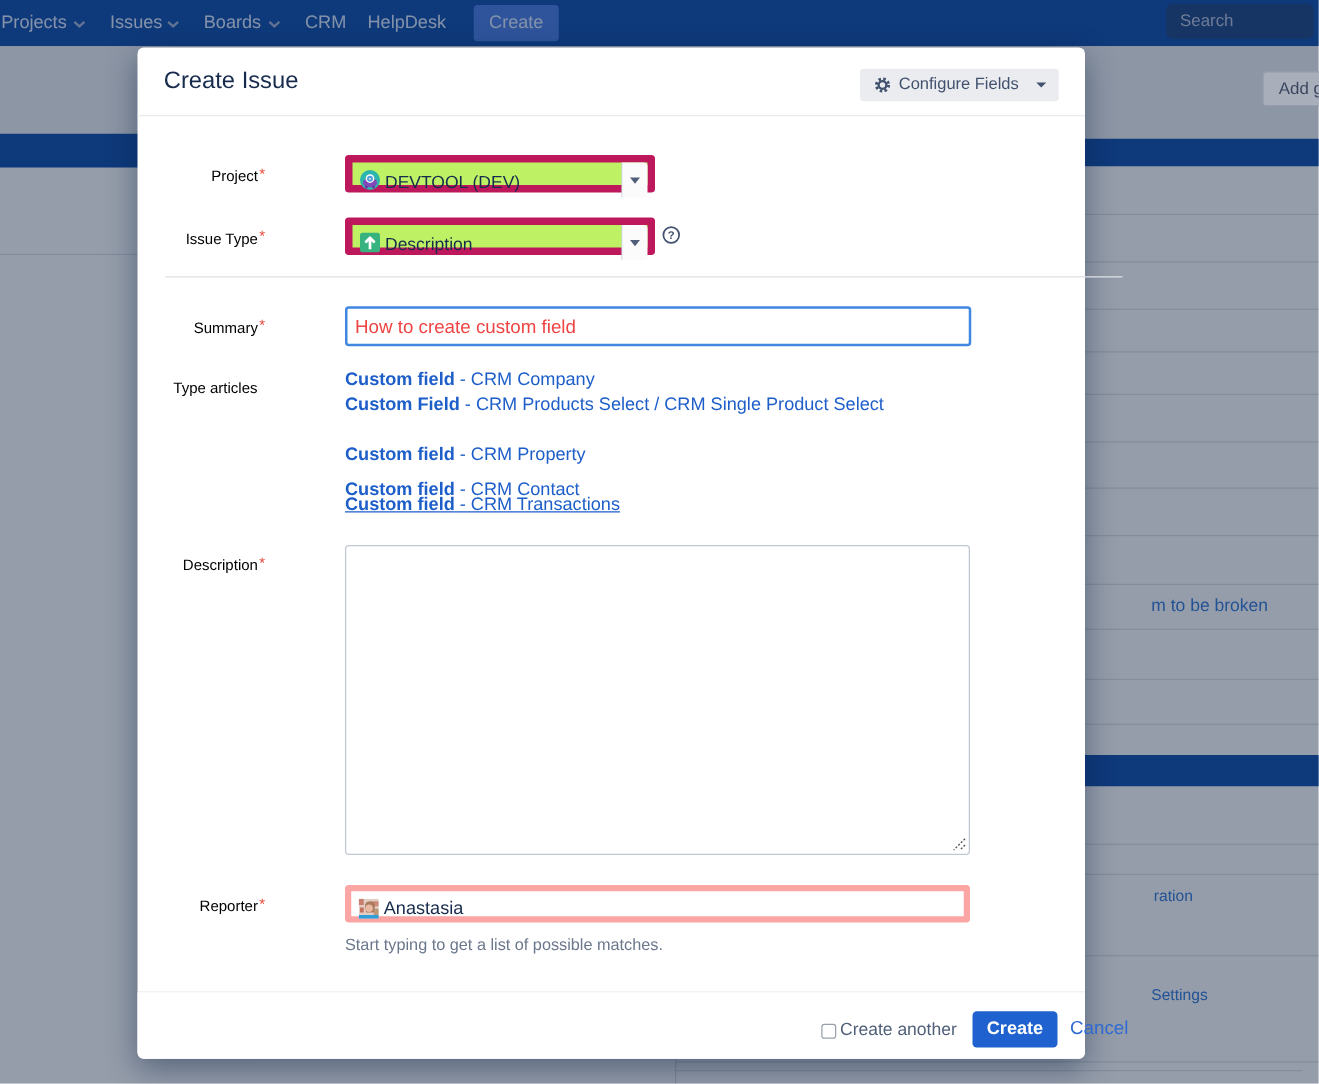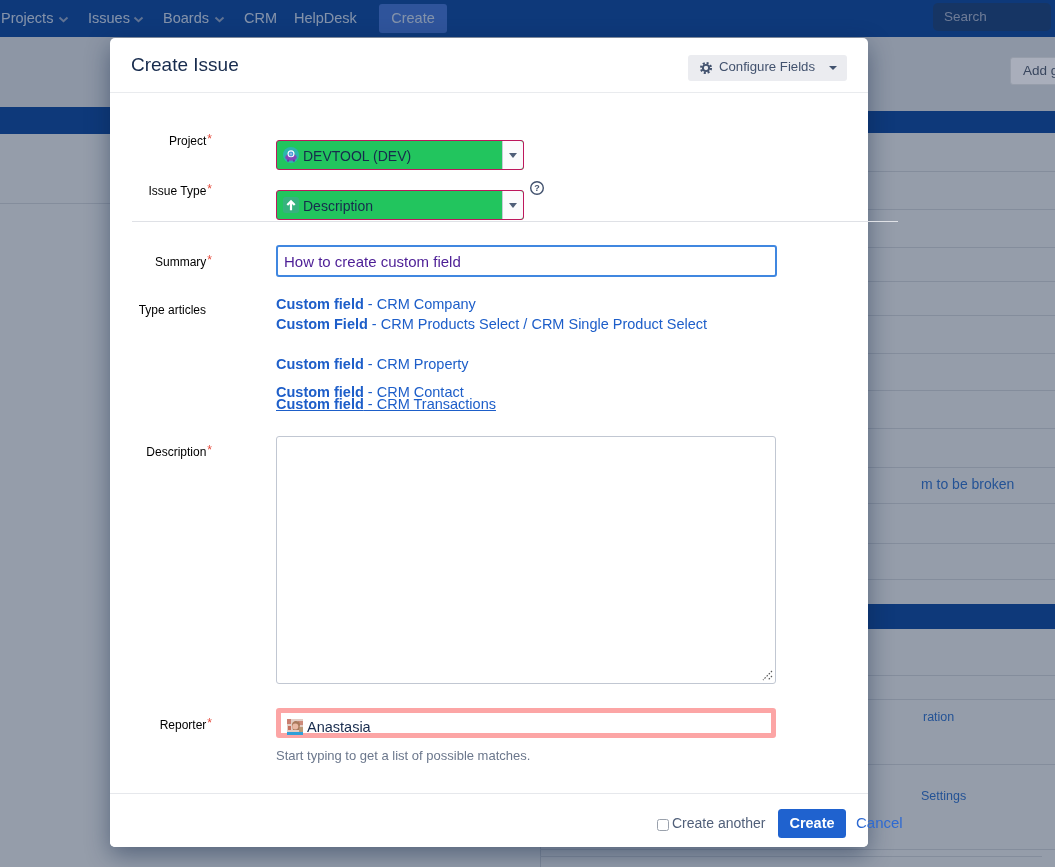--- a/index.html
+++ b/index.html
@@ -29,26 +29,26 @@
   #modal { position:absolute; left:110px; top:38px; width:758px; height:809px; background:#fff; border-radius:5px; z-index:3; box-shadow:0 8px 25px rgba(9,30,66,0.45); }
   #mhead { position:absolute; left:0; top:0; width:100%; height:55px; border-bottom:1px solid #e9ebee; }
   #mtitle { position:absolute; left:21px; top:16px; font-size:19px; font-weight:500; color:#172B4D; }
   #cfgbtn { position:absolute; right:21px; top:17px; width:159px; height:26px; background:#ebecf0; border-radius:3px; color:#42526e; font-size:13.2px; }
   #cfgbtn svg { position:absolute; left:11px; top:6px; }
   #cfgbtn .t { position:absolute; left:31px; top:4px; }
   #cfgbtn .car { position:absolute; right:10px; top:11px; width:0; height:0; border-left:4px solid transparent; border-right:4px solid transparent; border-top:4px solid #42526e; }
 
   .flabel { position:absolute; font-size:12px; color:#000000; text-align:right; }
   .req:after { content:"*"; color:#e5493a; font-size:12px; vertical-align:2px; margin-left:1px; }
-  .selectbox { position:absolute; left:166px; width:248px; height:30px; background:#22c55e; border:1px solid #be185d; border-radius:3px;margin-top:16px; }
+  .selectbox { position:absolute; left:166px; width:248px; height:30px; background:#bef264; border:6px solid #be185d; border-radius:3px; }
   .selectbox .dd { position:absolute; right:0; top:0; width:21px; height:28px; border-left:1px solid #c6ccd6; background:#fbfbfc; border-radius:0 3px 3px 0; }
   .selectbox .dd:after { content:""; position:absolute; left:6px; top:12px; width:0; height:0; border-left:4.5px solid transparent; border-right:4.5px solid transparent; border-top:5px solid #505f79; }
   .selectbox .ic { position:absolute; left:6px; top:6px; width:16px; height:16px; }
   .selectbox .tx { position:absolute; left:26px; top:7px; font-size:14px; color:#172B4D; }
-  #summary { position:absolute; left:166px; top:207px; width:501px; height:32px; border:2px solid #4087e0; border-radius:3px; font-family:"Liberation Sans",sans-serif; font-size:15px; color:#4c1d95; padding:0 0 0 6px; background:#fff; }
+  #summary { position:absolute; left:166px; top:207px; width:501px; height:32px; border:2px solid #4087e0; border-radius:3px; font-family:"Liberation Sans",sans-serif; font-size:15px; color:#ef4444; padding:0 0 0 6px; background:#fff; }
   .wikiline { position:absolute; left:166px; font-size:14.5px; color:#1d5ec9; white-space:nowrap; }
   .wikiline b { font-weight:700; }
 
   #desc { position:absolute; left:166px; top:398px; width:500px; height:248px; border:1px solid #c1c7d2; border-radius:3px; background:#fff; }
   #desc svg { position:absolute; right:2px; bottom:2px; }
 
   #reporter { position:absolute; left:166px; top:670px; width:500px; height:30px; border:5px solid #fca5a5; border-radius:3px; background:#fff; }
   #reporter .ic { position:absolute; left:6px; top:6px; width:16px; height:16px; }
   #reporter .tx { position:absolute; left:26px; top:6px; font-size:14.5px; color:#172B4D; }
   #hint { position:absolute; left:166px; top:710px; font-size:13px; color:#6b778c; }

